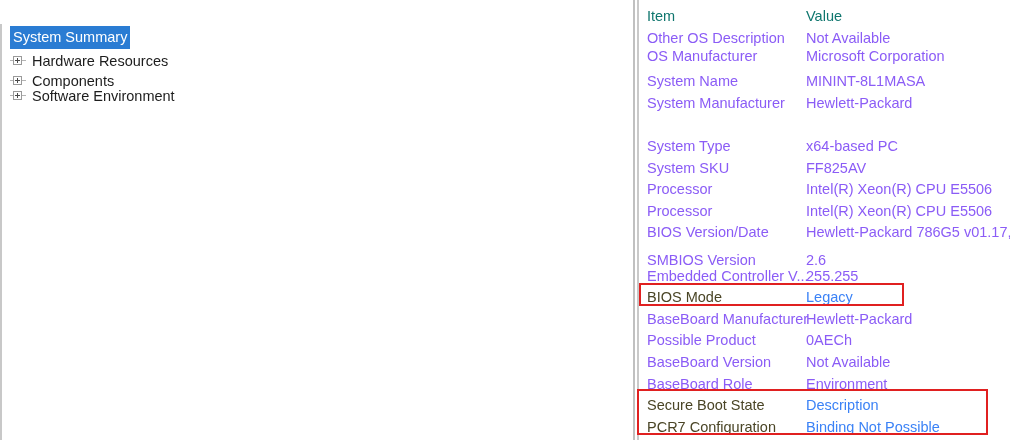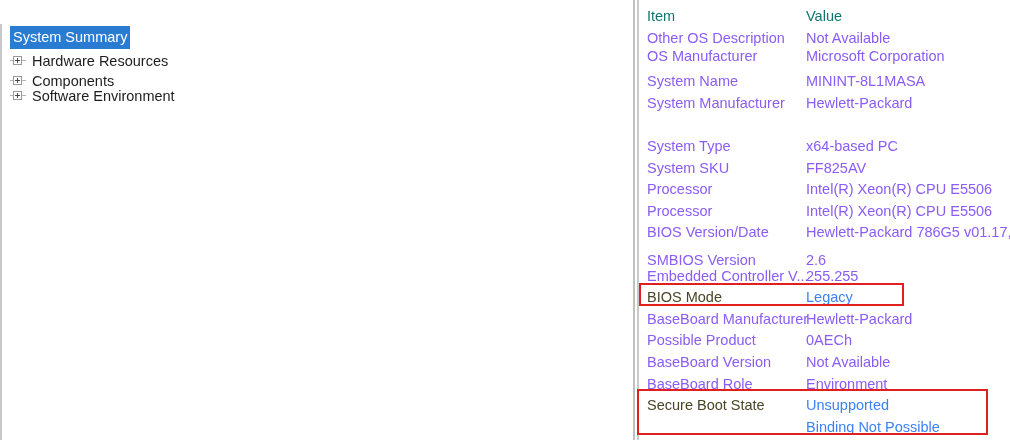--- a/index.html
+++ b/index.html
@@ -308,23 +308,24 @@
         <div class="grid-row" style="top: 352px;">
           <span class="cell-item">BaseBoard Version</span>
           <span class="cell-value">Not Available</span>
         </div>
         <div class="grid-row" style="top: 373.6px;">
           <span class="cell-item">BaseBoard Role</span>
           <span class="cell-value">Environment</span>
         </div>
         <div class="grid-row flagged" style="top: 395.2px;">
           <span class="cell-item">Secure Boot State</span>
-          <span class="cell-value">Unsupported</span>
+          <span class="cell-value">Description</span>
         </div>
         <div class="grid-row flagged" style="top: 416.8px;">
+          <span class="cell-item">PCR7 Configuration</span>
           <span class="cell-value">Binding Not Possible</span>
         </div>
       </div>
   </div>
 
   <div class="annot-box" id="annot-bios-mode"></div>
   <div class="annot-box" id="annot-secureboot"></div>
 
 </div>
 

